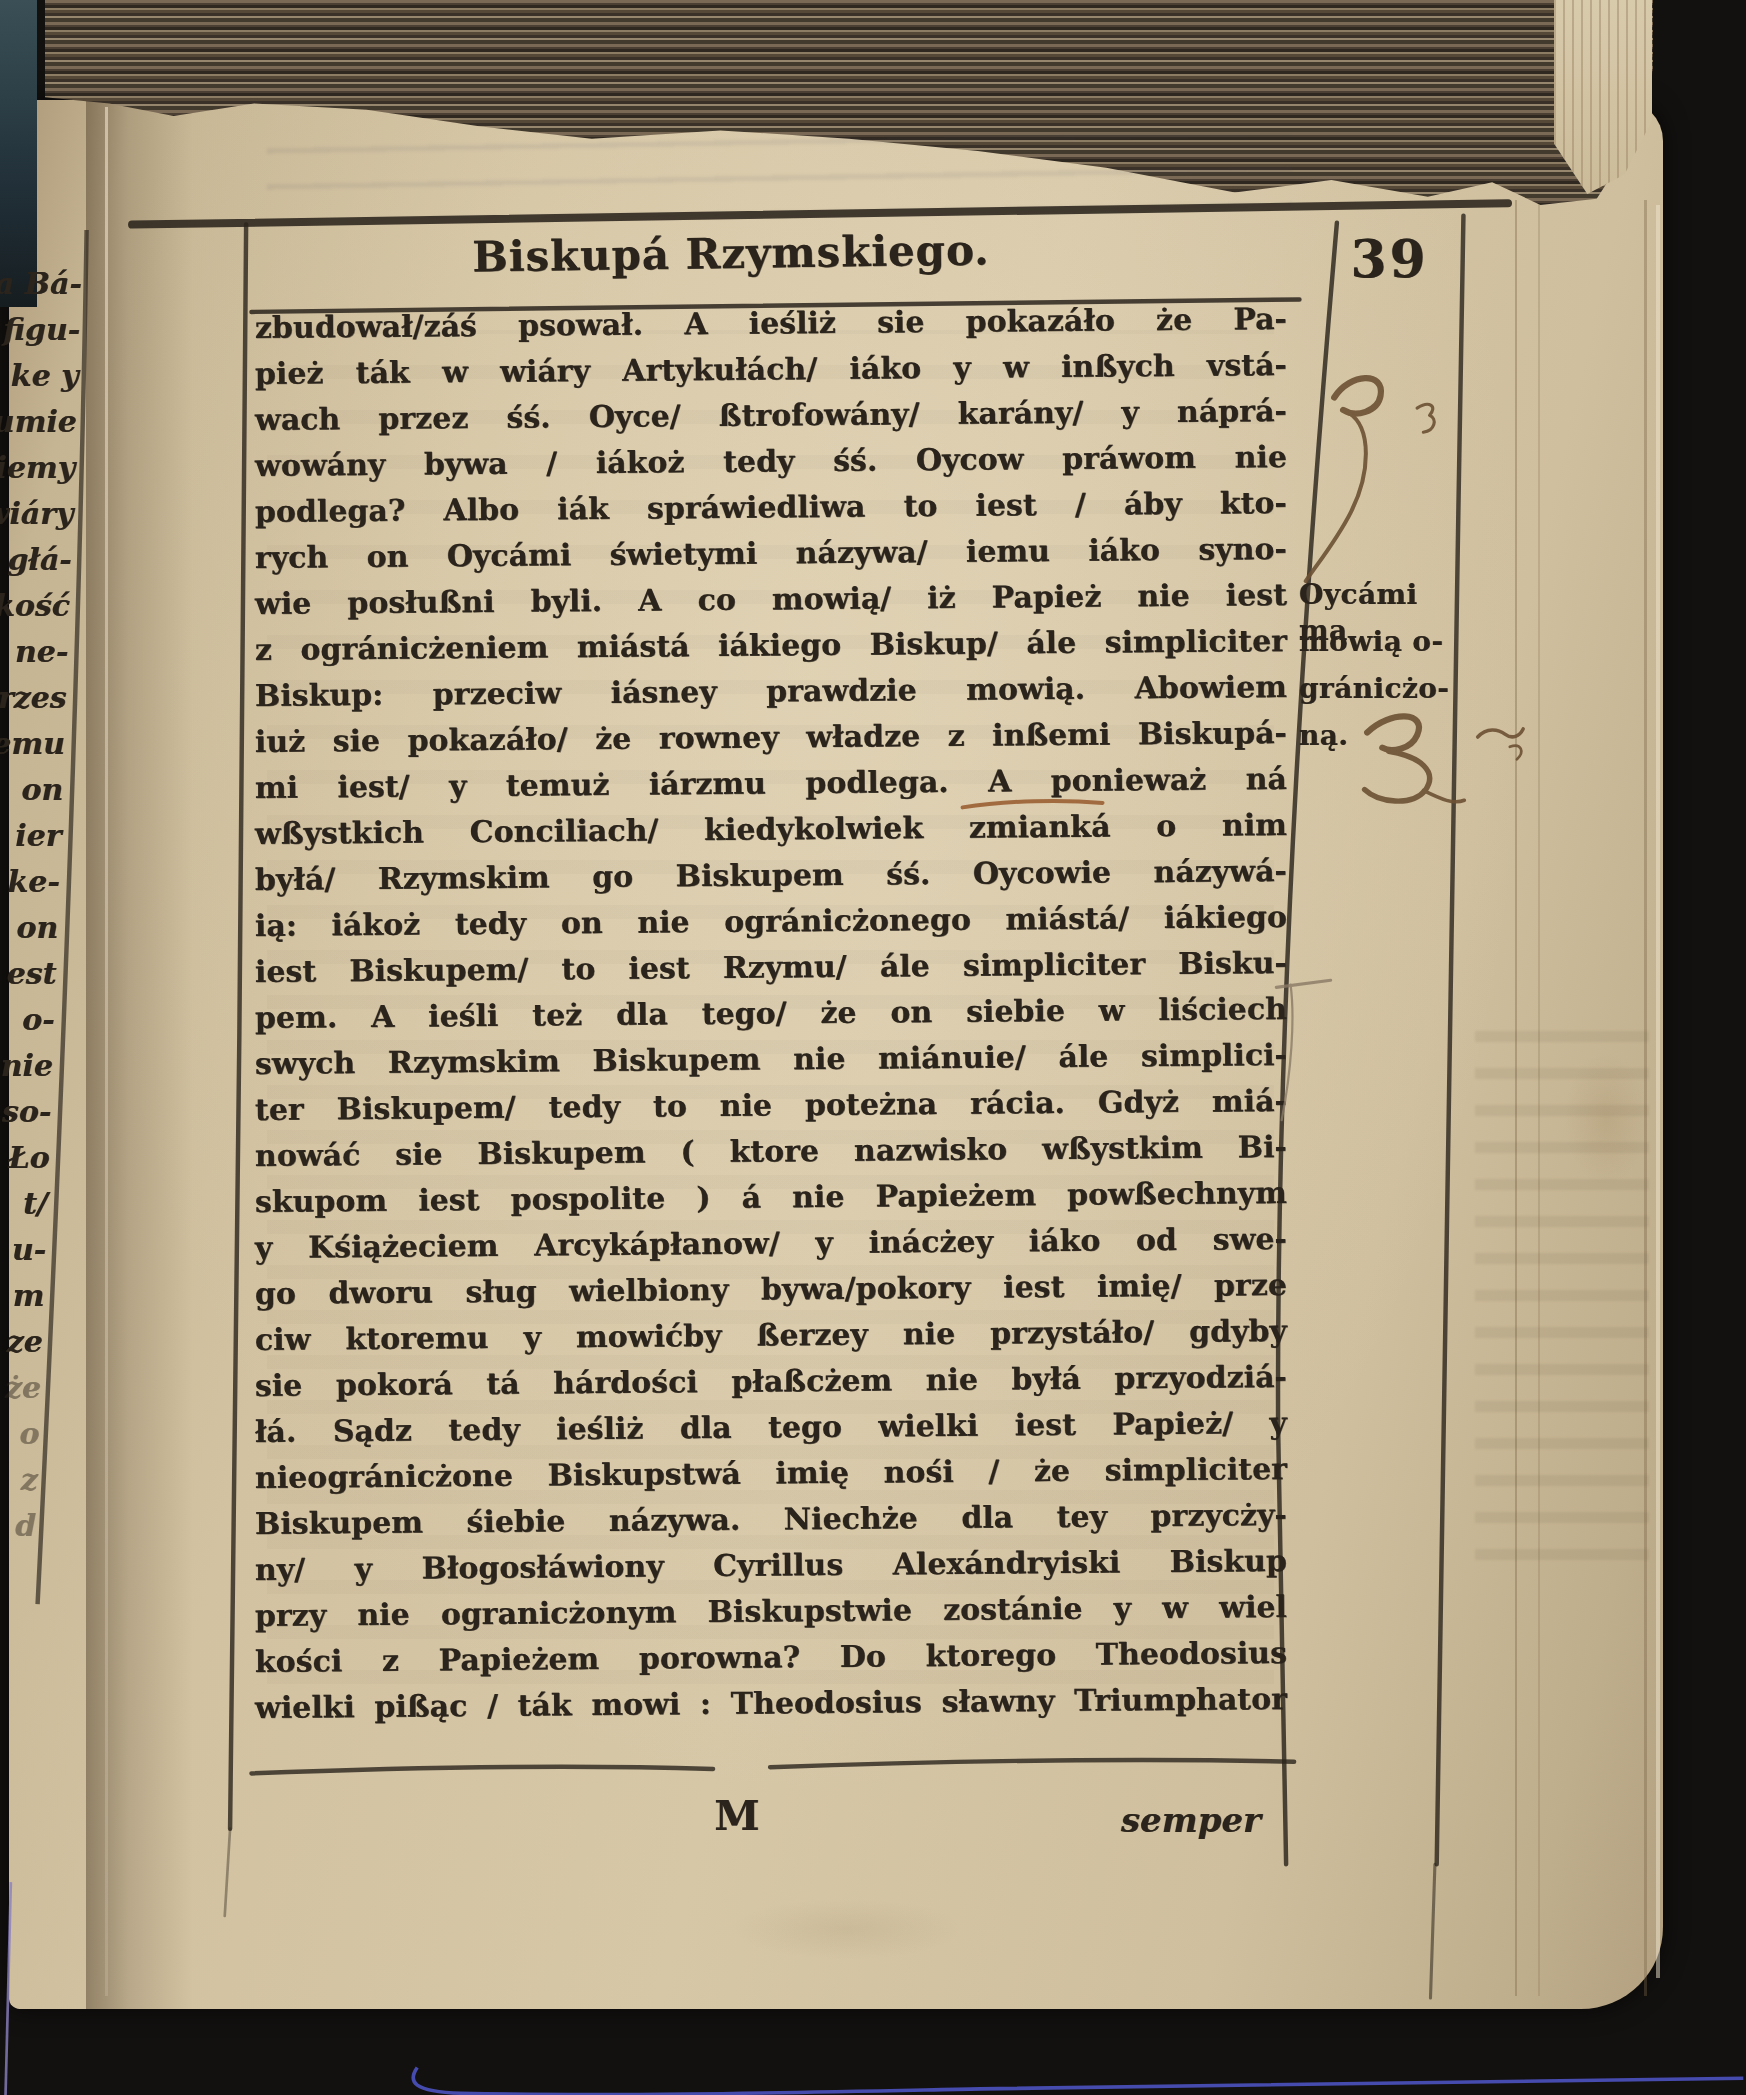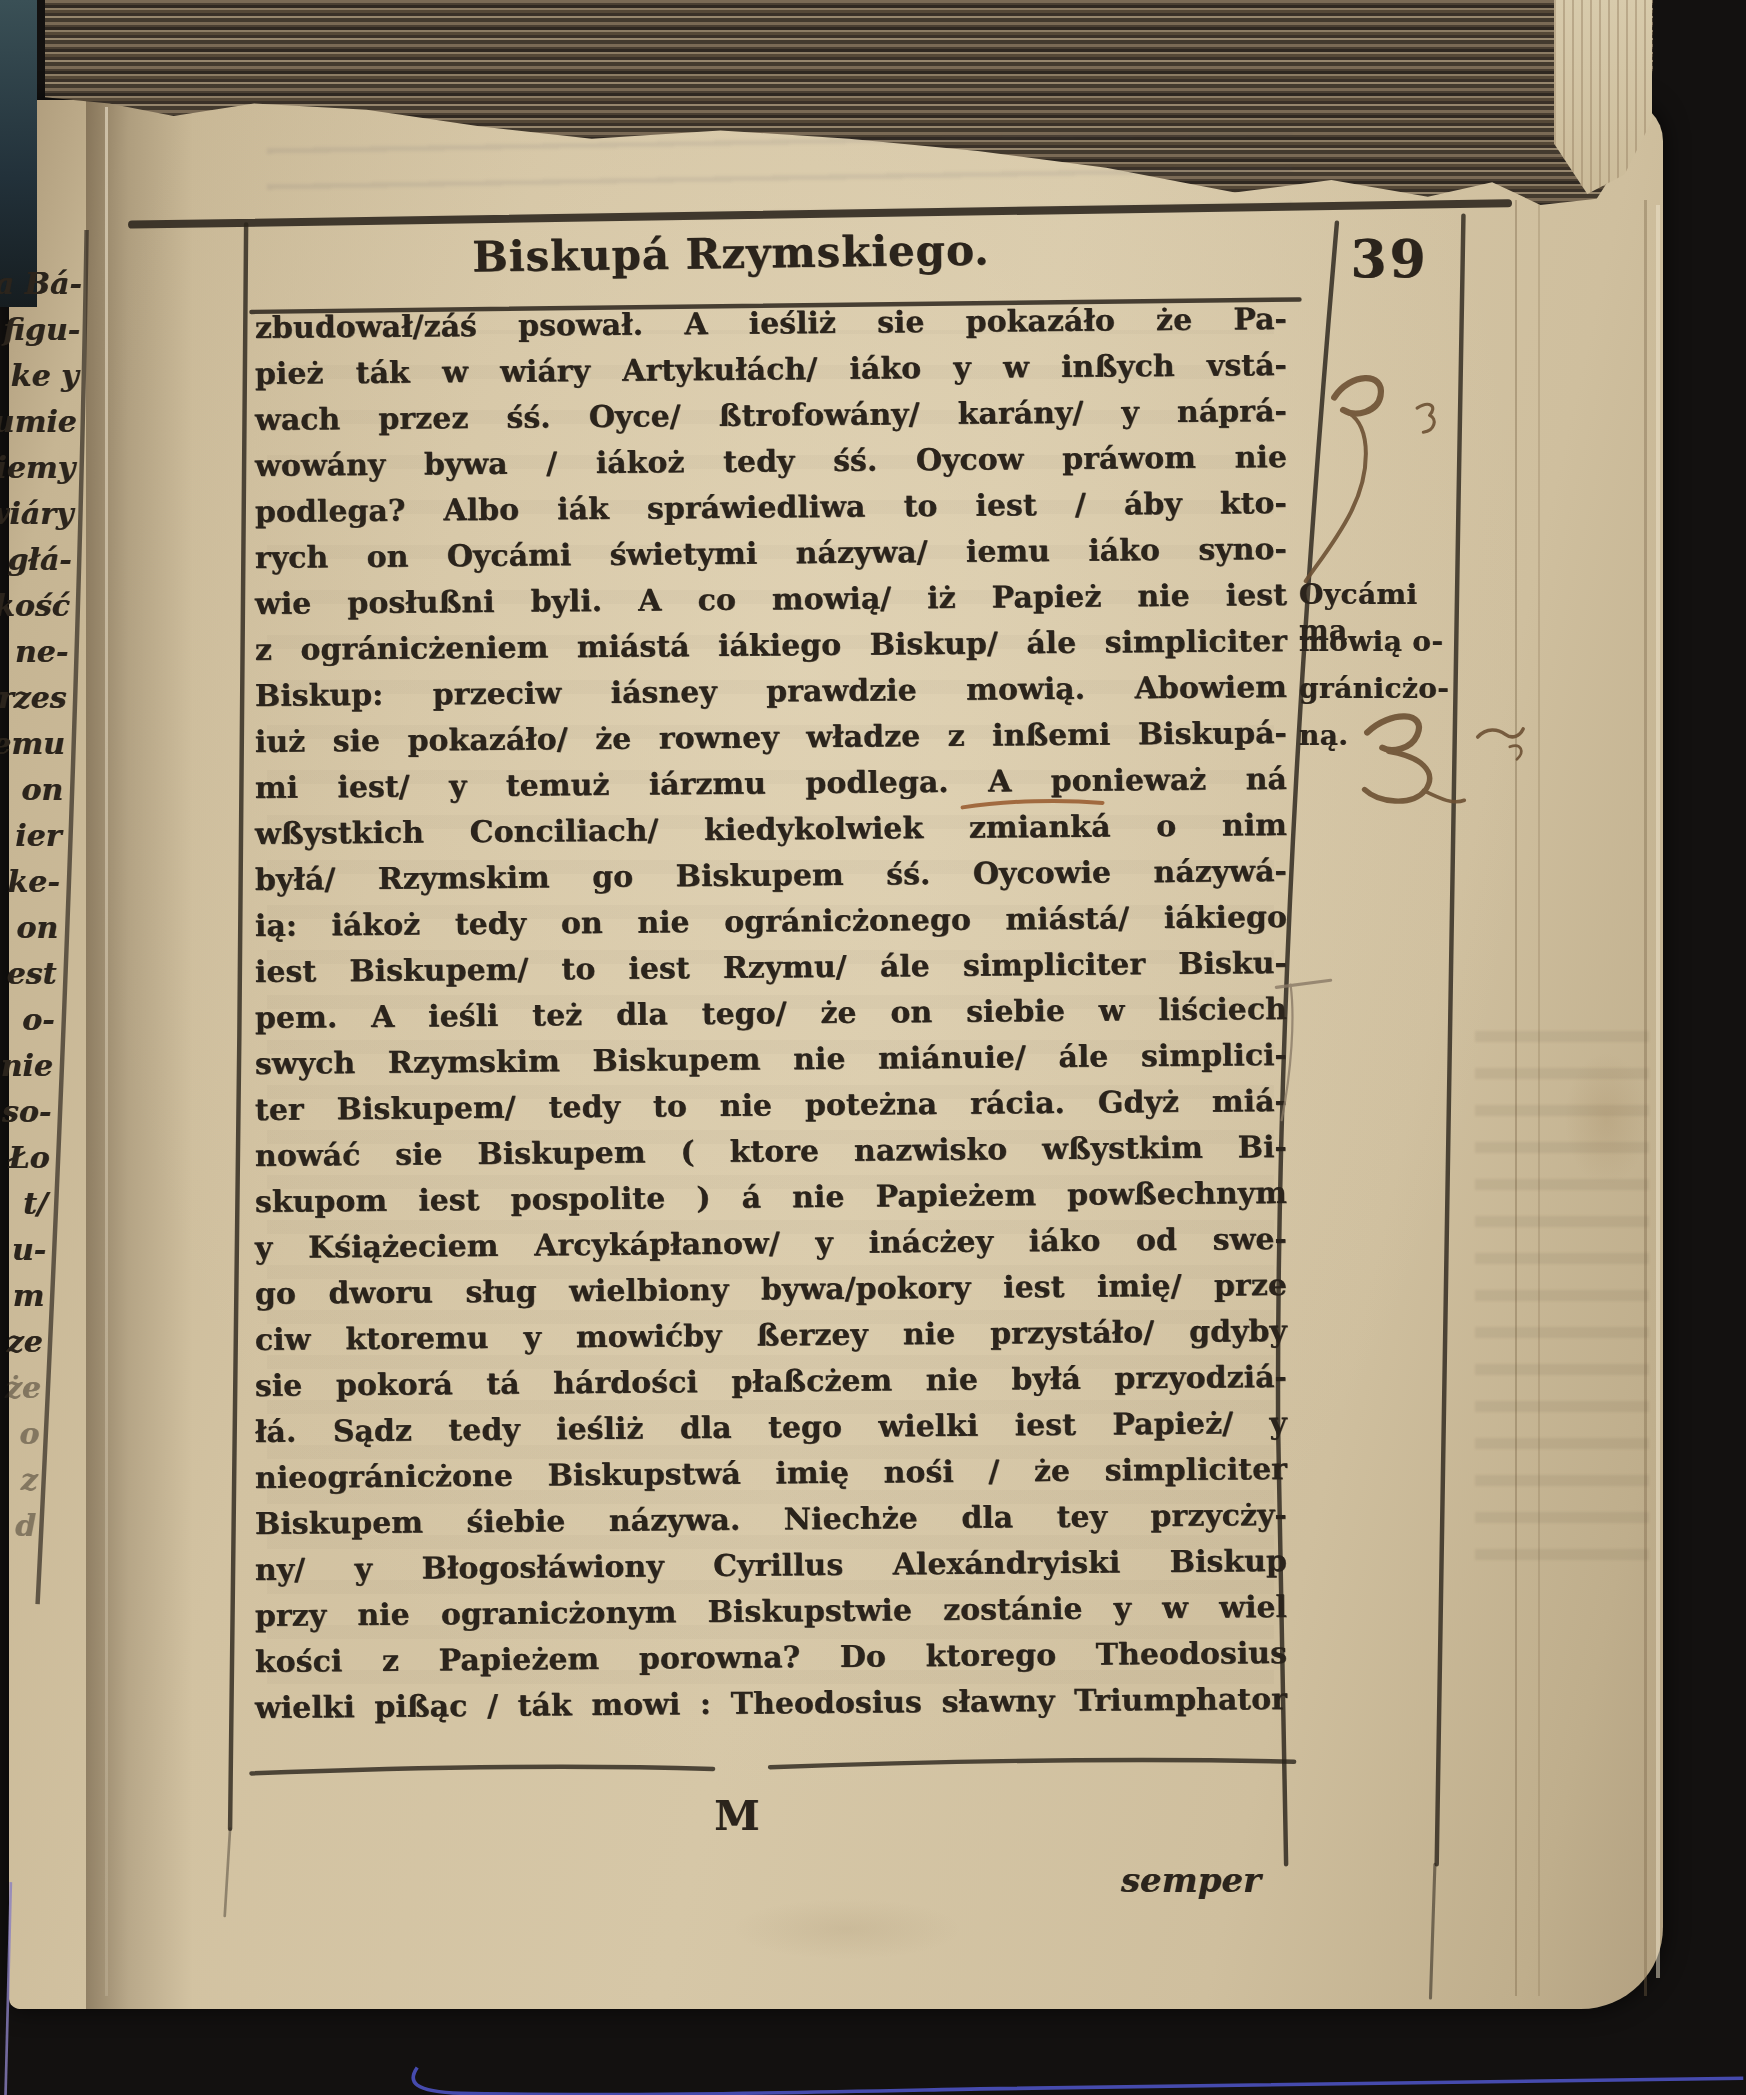--- a/index.html
+++ b/index.html
@@ -65,21 +65,21 @@
   .mn{position:absolute;left:1299px;width:169px;height:45px;
        top:calc(577px + var(--i)*47px);
        font:700 28px/36px "DejaVu Serif",serif;text-align:left;letter-spacing:0.4px;}
   .fr{position:absolute;height:41px;white-space:nowrap;
        top:calc(264px + var(--i)*46px);
        right:calc(1665px + var(--i)*1.7px);
        font:italic 700 30px/39px "DejaVu Serif",serif;}
   .fr.faint{opacity:.45;}
   #signature-mark{position:absolute;left:688px;top:1793px;width:98px;text-align:center;
        font:700 41px/46px "DejaVu Serif",serif;}
-  #catchword{position:absolute;left:1114px;top:1860px;width:147px;text-align:right;
+  #catchword{position:absolute;left:1114px;top:1800px;width:147px;text-align:right;
        font:italic 700 34px/41px "DejaVu Serif",serif;}
 
   svg.overlay{position:absolute;left:0;top:0;pointer-events:none;}
 </style>
 </head>
 <body>
 
 <div id="canvas">
 
   <div id="paper"></div>

